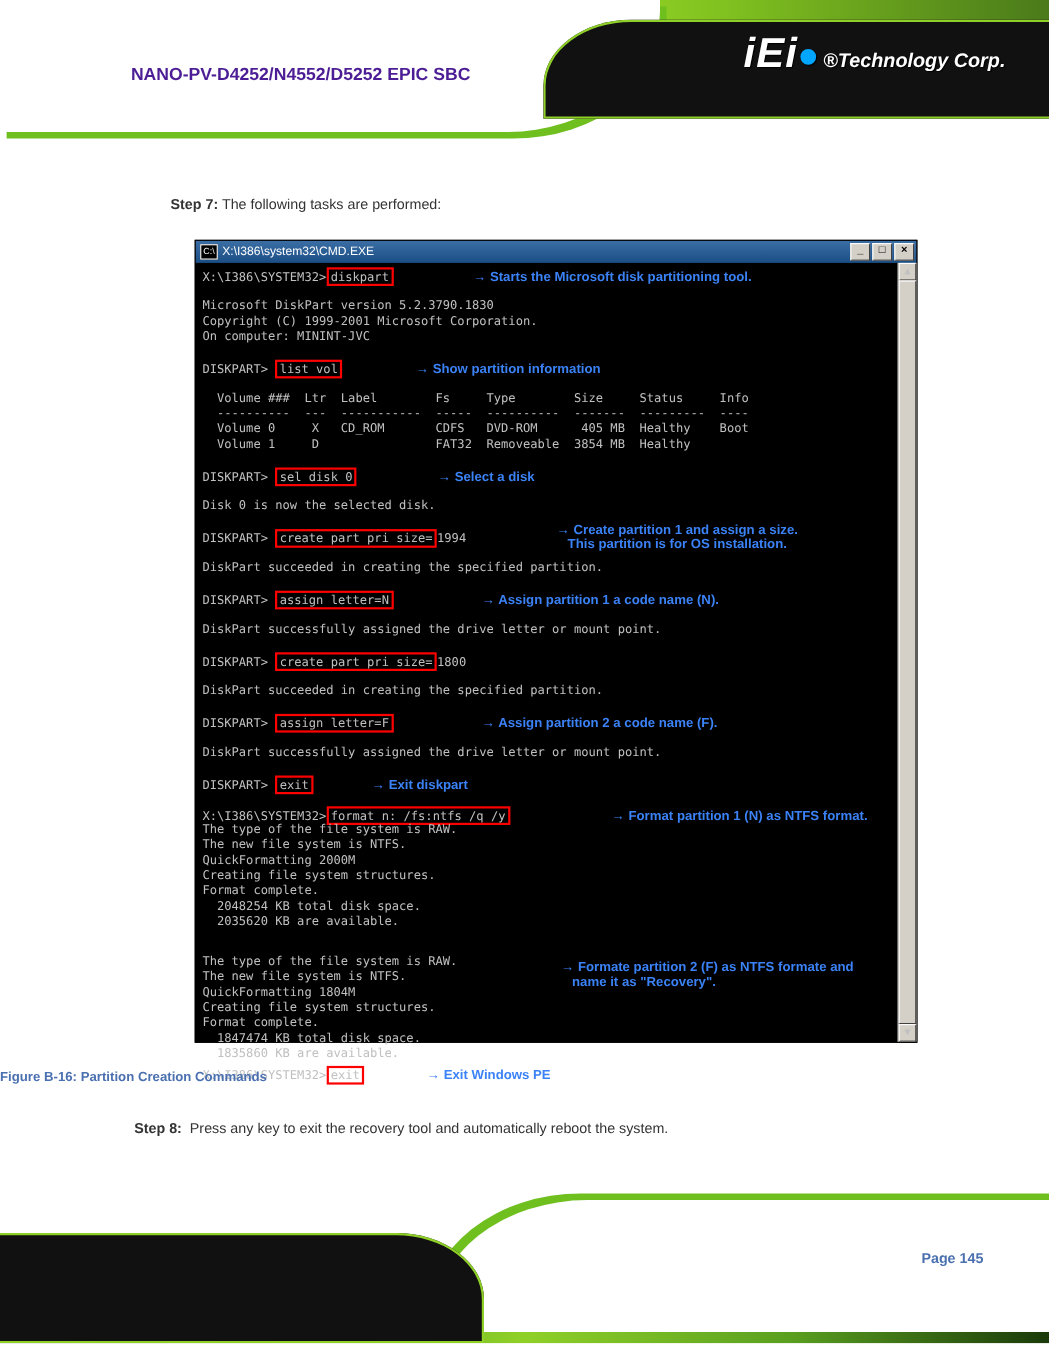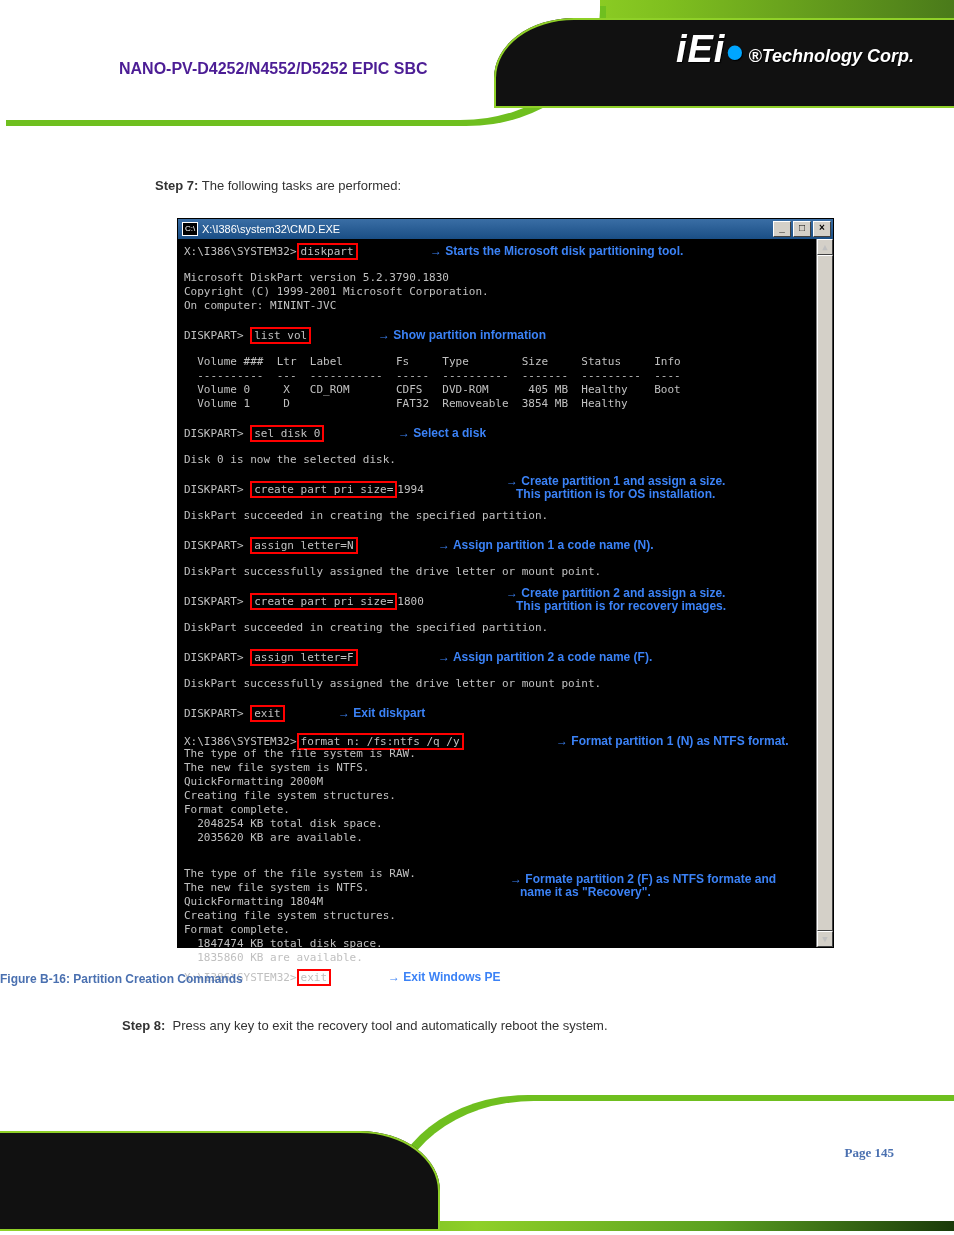--- a/index.html
+++ b/index.html
@@ -140,23 +140,22 @@
     left: 122px;
     right: 100px;
     font-size: 13px;
     color: #333;
     line-height: 24px;
   }
   .step8 b { font-weight: bold;}
 
   .footer-band {
     position: absolute;
-    bottom: 4px; left: 0; right: 0;
+    bottom: 14px; left: 0; right: 0;
     height: 140px;
-    font-family: Liberation Serif, serif;
   }
   .footer-bg1 {
     position: absolute; bottom: 0; left:0; right:0; height:60px;
     background: linear-gradient(90deg, #1a3a0a 0%, #5aa020 25%, #8fd028 50%, #5aa020 75%, #1a3a0a 100%);
   }
   .footer-bg2 {
     position: absolute; bottom: 60px; left:0; right:0; height:8px;
     background: #9cca3c;
   }
   .footer-swoosh {
@@ -227,21 +226,20 @@
 <div class="cline" style="top:186px"><span>DISKPART&gt; </span><span class="redbox">sel disk 0</span></div>
 <div class="anno" style="top:188px; left:220px">→ <span>Select a disk</span></div>
 <div class="cline" style="top:214px">Disk 0 is now the selected disk.</div>
 <div class="cline" style="top:242px"><span>DISKPART&gt; </span><span class="redbox">create part pri size=</span><span>1994</span></div>
 <div class="anno" style="top:236px; left:328px">→ <span>Create partition 1 and assign a size.</span><br>&nbsp;&nbsp;&nbsp;<span>This partition is for OS installation.</span></div>
 <div class="cline" style="top:270px">DiskPart succeeded in creating the specified partition.</div>
 <div class="cline" style="top:298px"><span>DISKPART&gt; </span><span class="redbox">assign letter=N</span></div>
 <div class="anno" style="top:300px; left:260px">→ <span>Assign partition 1 a code name (N).</span></div>
 <div class="cline" style="top:326px">DiskPart successfully assigned the drive letter or mount point.</div>
 <div class="cline" style="top:354px"><span>DISKPART&gt; </span><span class="redbox">create part pri size=</span><span>1800</span></div>
-<div class="anno" style="top:348px; left:328px">→ <span>Create partition 2 and assign a size.</span><br>&nbsp;&nbsp;&nbsp;<span>This partition is for recovery images.</span></div>
 <div class="cline" style="top:382px">DiskPart succeeded in creating the specified partition.</div>
 <div class="cline" style="top:410px"><span>DISKPART&gt; </span><span class="redbox">assign letter=F</span></div>
 <div class="anno" style="top:412px; left:260px">→ <span>Assign partition 2 a code name (F).</span></div>
 <div class="cline" style="top:438px">DiskPart successfully assigned the drive letter or mount point.</div>
 <div class="cline" style="top:466px"><span>DISKPART&gt; </span><span class="redbox">exit</span></div>
 <div class="anno" style="top:468px; left:160px">→ <span>Exit diskpart</span></div>
 <div class="cline" style="top:494px"><span>X:\I386\SYSTEM32&gt;</span><span class="redbox">format n: /fs:ntfs /q /y</span></div>
 <div class="anno" style="top:496px; left:378px">→ <span>Format partition 1 (N) as NTFS format.</span></div>
 <div class="cline" style="top:508px">The type of the file system is RAW.</div>
 <div class="cline" style="top:522px">The new file system is NTFS.</div>

